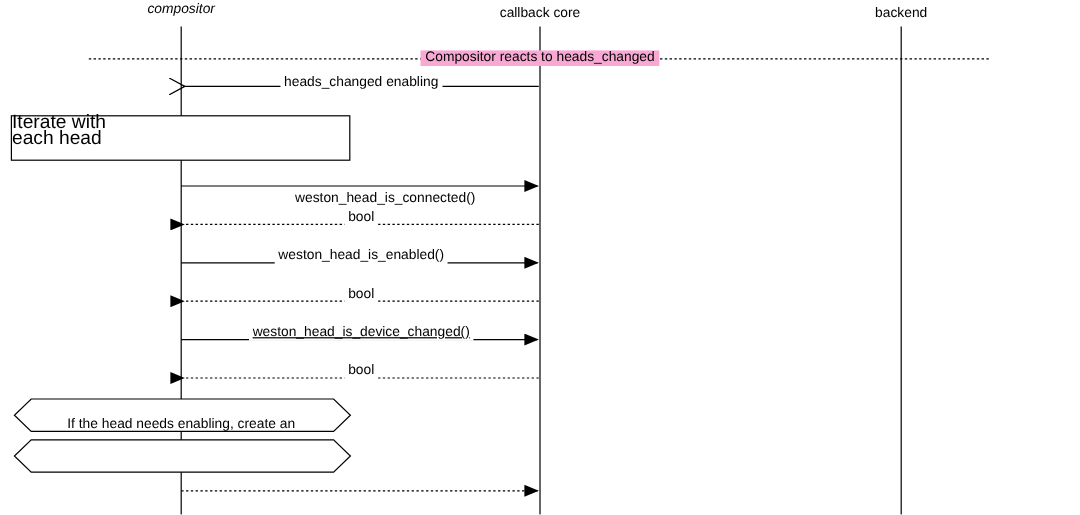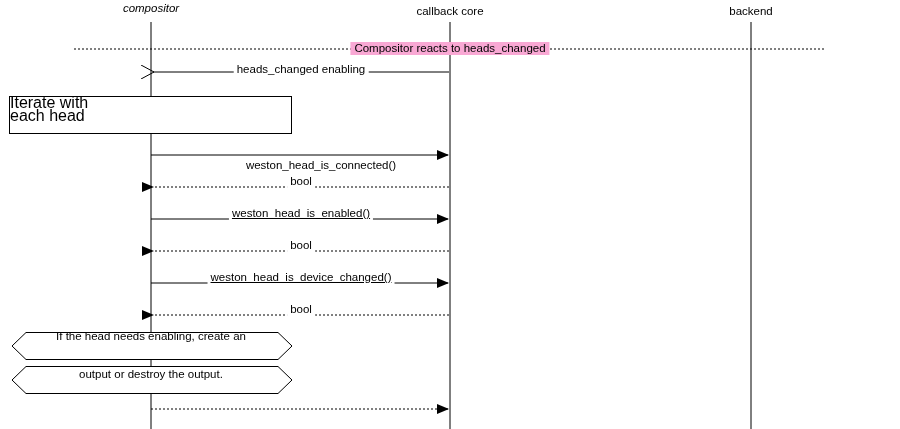--- a/index.html
+++ b/index.html
@@ -119,30 +119,29 @@
 
   <div class="participant-label" style="left:151px; top:2px;font-style:italic;">compositor</div>
   <div class="participant-label" style="left:450px; top:5px;">callback core</div>
   <div class="participant-label" style="left:751px; top:5px;text-align:right;">backend</div>
 
   <div class="sep-label" style="left:450px; top:42px;">Compositor reacts to heads_changed</div>
 
   <div class="msg-label" style="left:301px; top:63px;">heads_changed enabling</div>
   <div class="msg-label" style="left:301px; top:159px;margin-left:20px;">weston_head_is_connected()</div>
   <div class="msg-label" style="left:301px; top:175px;">bool</div>
-  <div class="msg-label" style="left:301px; top:207px;text-decoration:underline;">weston_head_is_enabled()</div>
+  <div class="msg-label" style="left:301px; top:207px;">weston_head_is_enabled()</div>
   <div class="msg-label" style="left:301px; top:239px;">bool</div>
   <div class="msg-label" style="left:301px; top:271px;text-decoration:underline;">weston_head_is_device_changed()</div>
   <div class="msg-label" style="left:301px; top:303px;">bool</div>
 
   <div class="note-text" style="left:10px; top:97px; width:281px;">
     <div>Iterate with</div>
     <div>each head</div>
   </div>
 
-  <div class="cond-text" style="left:22px; top:330px; width:258px;">
+  <div class="cond-text" style="left:22px; top:348px; width:258px;">
     <div>If the head needs enabling, create an</div>
   </div>
   <div class="cond-text" style="left:22px; top:368px; width:258px;">
-    <div>output or destroy the output.</div>
   </div>
 
 </div>
 
 </body></html>

